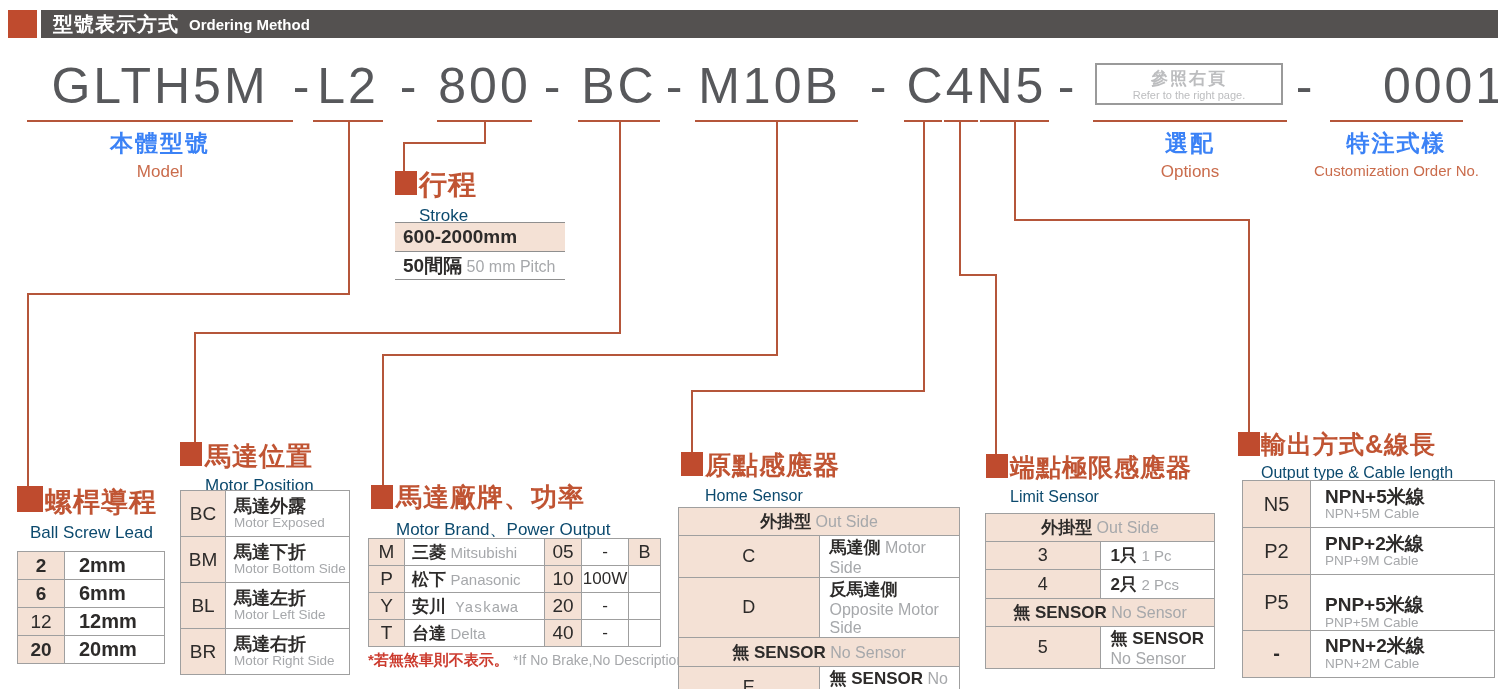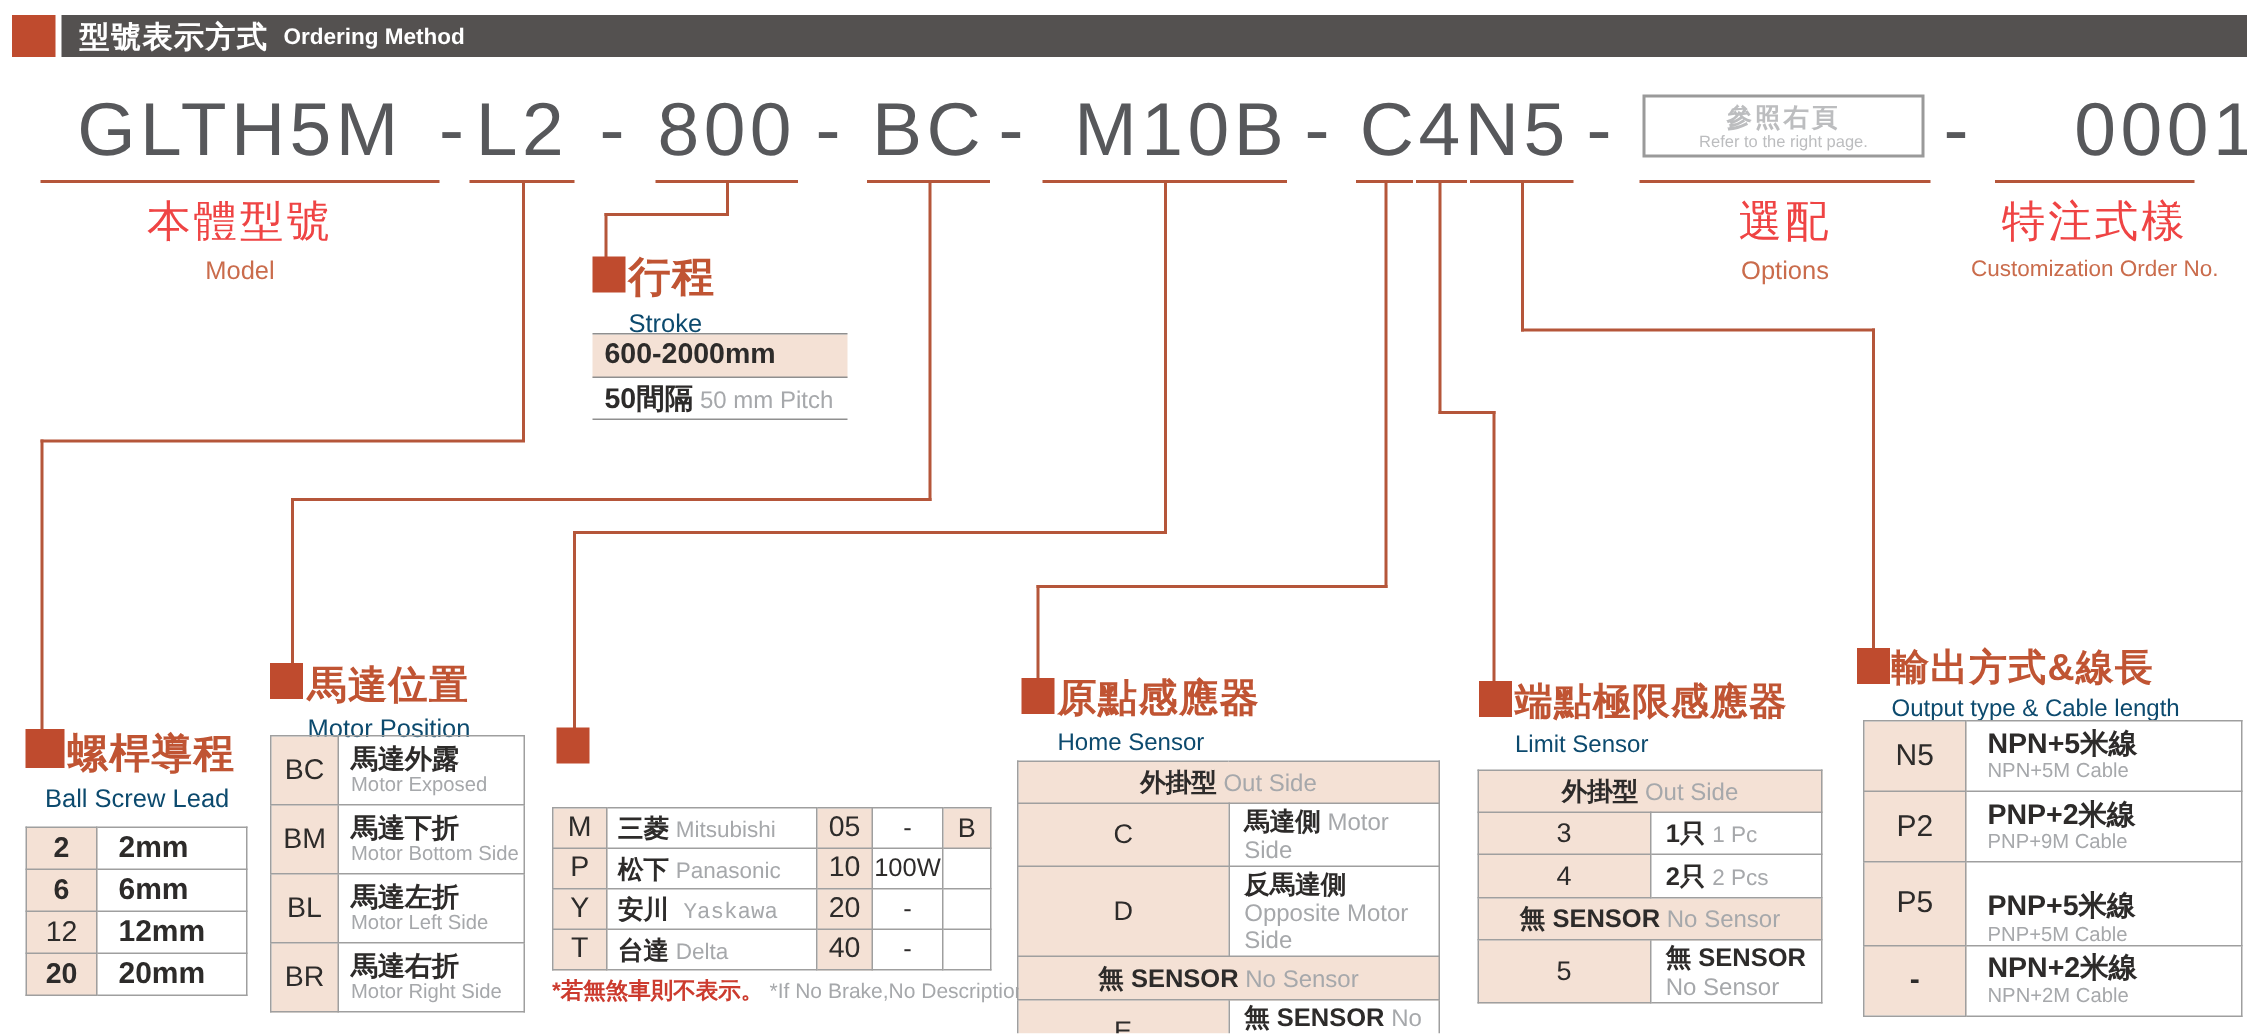--- a/index.html
+++ b/index.html
@@ -16,21 +16,21 @@
        font-size:50px;color:#57585b;letter-spacing:3px;white-space:nowrap;}
   .dash{position:absolute;top:56px;height:60px;line-height:60px;width:20px;text-align:center;
         font-size:50px;color:#57585b;}
   .uline{position:absolute;height:2px;background:#b5563a;top:120px;}
   .opt-box{position:absolute;left:1095px;top:63px;width:188px;height:42px;border:2px solid #9a9a9a;
            box-sizing:border-box;text-align:center;padding-top:2px;}
   .opt-box .zh{display:block;font-size:17px;font-weight:bold;color:#bcbdbf;letter-spacing:2px;}
   .opt-box .en{display:block;font-size:11px;color:#bcbdbf;margin-top:-1px;}
   
   .lbl{position:absolute;text-align:center;}
-  .lbl .zh{display:block;font-size:29px;font-weight:normal;color:#ef4444;letter-spacing:2px;}
+  .lbl .zh{display:block;font-size:23px;font-weight:bold;color:#3b82f6;letter-spacing:2px;}
   .lbl .en{display:block;font-size:17px;color:#ca6c4c;margin-top:3px;}
   
   .ln{position:absolute;background:#b5563a;}
   .sq{position:absolute;width:22px;height:24px;background:#bf4b2e;}
   
   .sect{position:absolute;white-space:nowrap;}
   .sect .zh{display:block;font-weight:bold;color:#c05433;letter-spacing:1px;}
   .sect .en{display:block;color:#0c4a6e;}
   
   table{position:absolute;border-collapse:collapse;table-layout:fixed;}
@@ -60,21 +60,21 @@
   </div>
 
   <div class="seg" style="left:27px;width:266px;">GLTH5M</div>
   <div class="dash" style="left:291px;">-</div>
   <div class="seg" style="left:313px;width:70px;">L2</div>
   <div class="dash" style="left:398px;">-</div>
   <div class="seg" style="left:437px;width:95px;">800</div>
   <div class="dash" style="left:542px;">-</div>
   <div class="seg" style="left:578px;width:82px;">BC</div>
   <div class="dash" style="left:664px;">-</div>
-  <div class="seg" style="left:706px;width:163px;">M10B</div>
+  <div class="seg" style="left:688px;width:163px;">M10B</div>
   <div class="dash" style="left:868px;">-</div>
   <div class="seg" style="left:904px;width:145px;">C4N5</div>
   <div class="dash" style="left:1056px;">-</div>
   <div class="opt-box">
     <span class="zh">參照右頁</span>
     <span class="en">Refer to the right page.</span>
   </div>
   <div class="dash" style="left:1294px;">-</div>
   <div class="seg" style="left:1378px;width:133px;">0001</div>
 
@@ -143,20 +143,24 @@
     <span class="en" style="font-size:17px;margin-top:2px;">Stroke</span>
   </div>
   <div class="sect" style="left:45px;top:484px;">
     <span class="zh" style="font-size:27px;">螺桿導程</span>
     <span class="en" style="font-size:17px;margin-left:-15px;margin-top:3px;">Ball Screw Lead</span>
   </div>
   <div class="sect" style="left:205px;top:439px;">
     <span class="zh" style="font-size:26px;">馬達位置</span>
     <span class="en" style="font-size:17px;margin-top:2px;">Motor Position</span>
   </div>
+  <div class="sect" style="left:396px;top:480px;">
+    <span class="zh" style="font-size:26px;">馬達廠牌、功率</span>
+    <span class="en" style="font-size:17px;margin-top:3px;">Motor Brand、Power Output</span>
+  </div>
   <div class="sect" style="left:705px;top:448px;">
     <span class="zh" style="font-size:26px;">原點感應器</span>
     <span class="en" style="font-size:16px;margin-top:4px;">Home Sensor</span>
   </div>
   <div class="sect" style="left:1010px;top:451px;">
     <span class="zh" style="font-size:25px;">端點極限感應器</span>
     <span class="en" style="font-size:16px;margin-top:4px;">Limit Sensor</span>
   </div>
   <div class="sect" style="left:1261px;top:428px;">
     <span class="zh" style="font-size:25px;">輸出方式&amp;線長</span>

